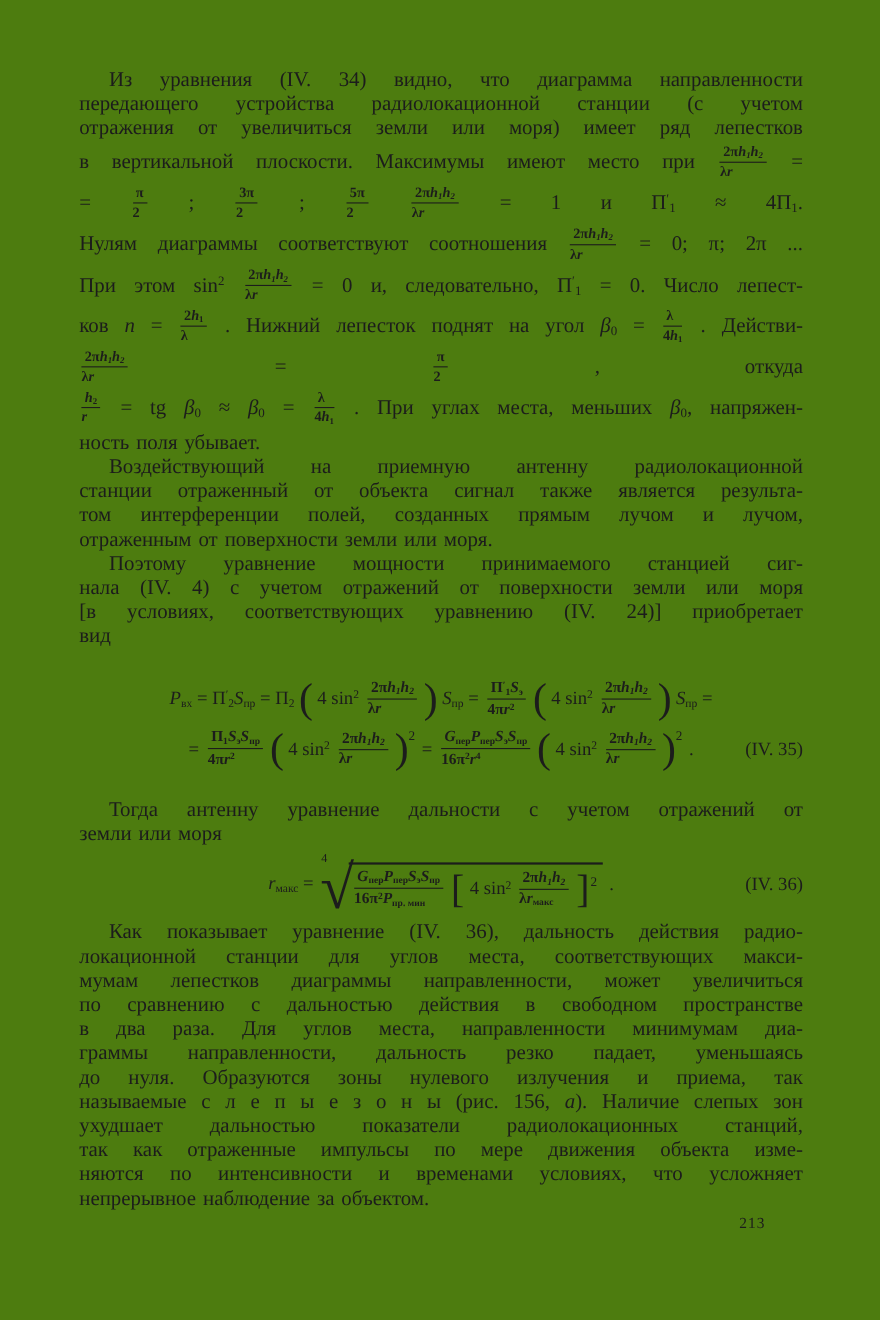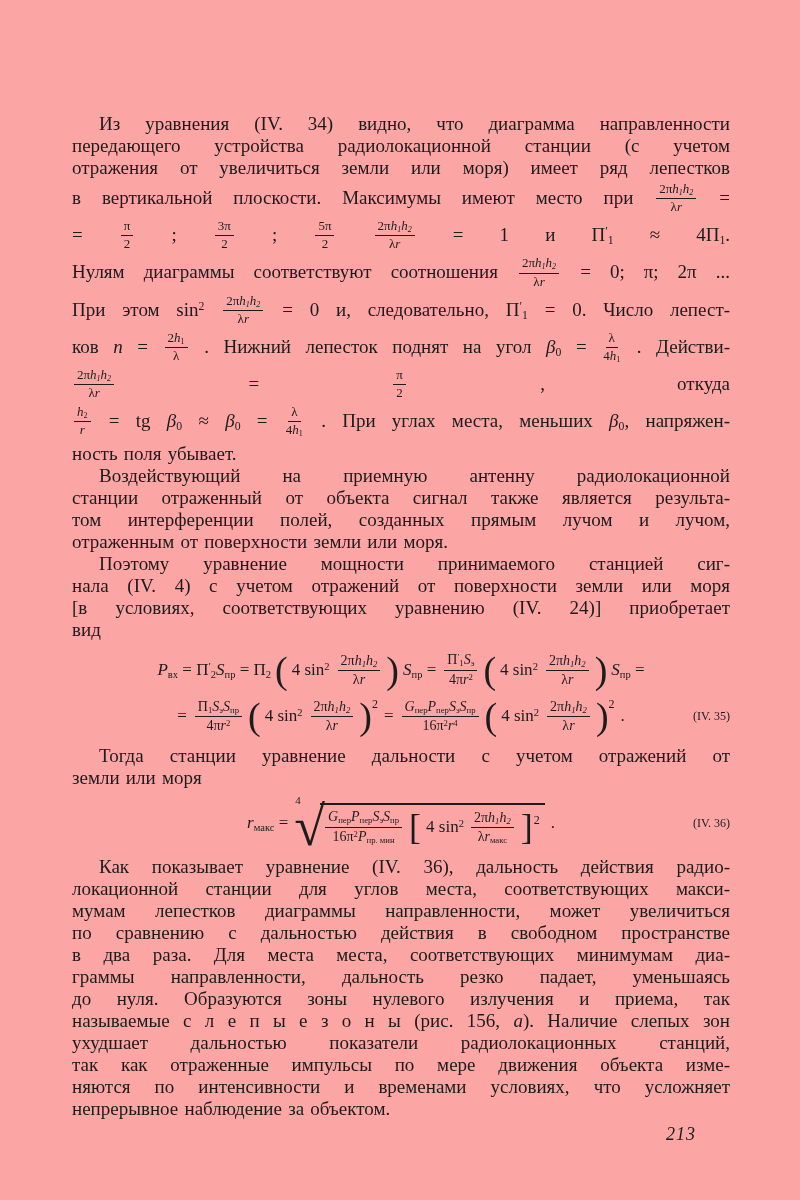--- a/index.html
+++ b/index.html
@@ -1,64 +1,64 @@
 <!DOCTYPE html>
 <html><head>
 <meta charset="utf-8">
 <style>
   * { margin:0; padding:0; box-sizing:border-box; }
   html,body { width:800px; }
   body { background:#ffffff; }
   .page {
     width:800px; height:1200px; position:relative; overflow:hidden;
-    background:#fca5a5;
+    background:#4d7c0f;
     color:#1c1c1c;
     font-family:"Liberation Serif","DejaVu Serif",serif;
-    padding:113px 70px 0 72px;
+    padding:62px 70px 0 72px;
   }
   .line { font-size:19px; line-height:22px; text-align:justify; word-spacing:1.5px; }
   .just { text-align-last:justify; }
   .end  { text-align-last:auto; }
   .indent { text-indent:27px; }
   .tall { margin:4px 0; }
   i { font-style:italic; }
   sub { font-size:0.62em; vertical-align:-0.25em; }
   sup { font-size:0.62em; vertical-align:0.5em; }
 
   
   .frac {
-    display:inline-flex; flex-direction:column; align-items:center;
+    display:inline-flex; flex-direction:column; 
     vertical-align:middle; font-size:13px; line-height:1.15;
-    margin:0 2px; position:relative; top:-1px;
+    margin:0 2px; position:relative; top:-1px;font-weight:bold;
   }
   .frac .num { border-bottom:1px solid #1c1c1c; padding:0 3px 1px; white-space:nowrap; }
   .frac .den { padding-top:1px; white-space:nowrap; }
 
   
-  .formula { position:relative; margin:6px 0; }
+  .formula { position:relative; margin:22px 0; }
   .fline {
     position:relative; display:flex; align-items:center; justify-content:center;
     column-gap:6px; font-size:17px; min-height:46px; white-space:nowrap;
   }
   .fline .frac { font-size:14px; top:0; }
   .bp { font-size:38px; line-height:0.9; font-weight:400; margin:0 -2px; }
   .bb { font-size:36px; line-height:0.9; font-weight:400; }
   .pexp { font-size:12px; align-self:flex-start; margin:4px 0 0 -4px; }
-  .eqno { position:absolute; right:0; top:50%; transform:translateY(-50%); font-size:12px; }
+  .eqno { position:absolute; right:0; top:50%; transform:translateY(-50%); font-size:17px; }
 
   
   .root { display:inline-flex; align-items:center; position:relative; padding-top:3px; }
   .root-idx { position:absolute; top:-3px; left:1px; font-size:11px; }
   .rad { font-size:56px; line-height:0.85; margin-right:-5px; transform:translateY(3px); }
   .radicand {
     display:inline-flex; align-items:center; column-gap:5px;
     border-top:2px solid #1c1c1c; padding:4px 5px 0 3px;
   }
 
-  .pageno { text-align:right; padding-right:34px; font-size:18px; margin-top:4px; letter-spacing:1px;font-style:italic; }
+  .pageno { text-align:right; padding-right:34px; font-size:14px; margin-top:4px; letter-spacing:1px; }
 </style>
 </head>
 <body>
 
 <div class="page">
 
   <div>
     <div class="line just indent">Из уравнения (IV. 34) видно, что диаграмма направленности</div>
     <div class="line just">передающего устройства радиолокационной станции (с учетом</div>
     <div class="line just">отражения от увеличиться земли или моря) имеет ряд лепестков</div>
@@ -220,21 +220,21 @@
           <span class="den">λ<i>r</i></span>
         </span>
       <span class="bp">)</span>
       <span class="pexp">2</span>
       <span>.</span>
       <span class="eqno">(IV. 35)</span>
     </div>
   </div>
 
   <div>
-    <div class="line just indent">Тогда станции уравнение дальности с учетом отражений от</div>
+    <div class="line just indent">Тогда антенну уравнение дальности с учетом отражений от</div>
     <div class="line end">земли или моря</div>
   </div>
 
   <div class="formula" style="margin:8px 0;">
     <div class="fline">
       <span><i>r</i><sub>макс</sub> =</span>
       <span class="root">
         <span class="root-idx">4</span>
         <span class="rad">√</span>
         <span class="radicand">
@@ -255,21 +255,21 @@
       <span>.</span>
       <span class="eqno">(IV. 36)</span>
     </div>
   </div>
 
   <div>
     <div class="line just indent">Как показывает уравнение (IV. 36), дальность действия радио-</div>
     <div class="line just">локационной станции для углов места, соответствующих макси-</div>
     <div class="line just">мумам лепестков диаграммы направленности, может увеличиться</div>
     <div class="line just">по сравнению с дальностью действия в свободном пространстве</div>
-    <div class="line just">в два раза. Для места места, соответствующих минимумам диа-</div>
+    <div class="line just">в два раза. Для углов места, направленности минимумам диа-</div>
     <div class="line just">граммы направленности, дальность резко падает, уменьшаясь</div>
     <div class="line just">до нуля. Образуются зоны нулевого излучения и приема, так</div>
     <div class="line just">называемые с л е п ы е  з о н ы (рис. 156, <i>а</i>). Наличие слепых зон</div>
     <div class="line just">ухудшает дальностью показатели радиолокационных станций,</div>
     <div class="line just">так как отраженные импульсы по мере движения объекта изме-</div>
     <div class="line just">няются по интенсивности и временами условиях, что усложняет</div>
     <div class="line end">непрерывное наблюдение за объектом.</div>
   </div>
 
   <div class="pageno">213</div>

